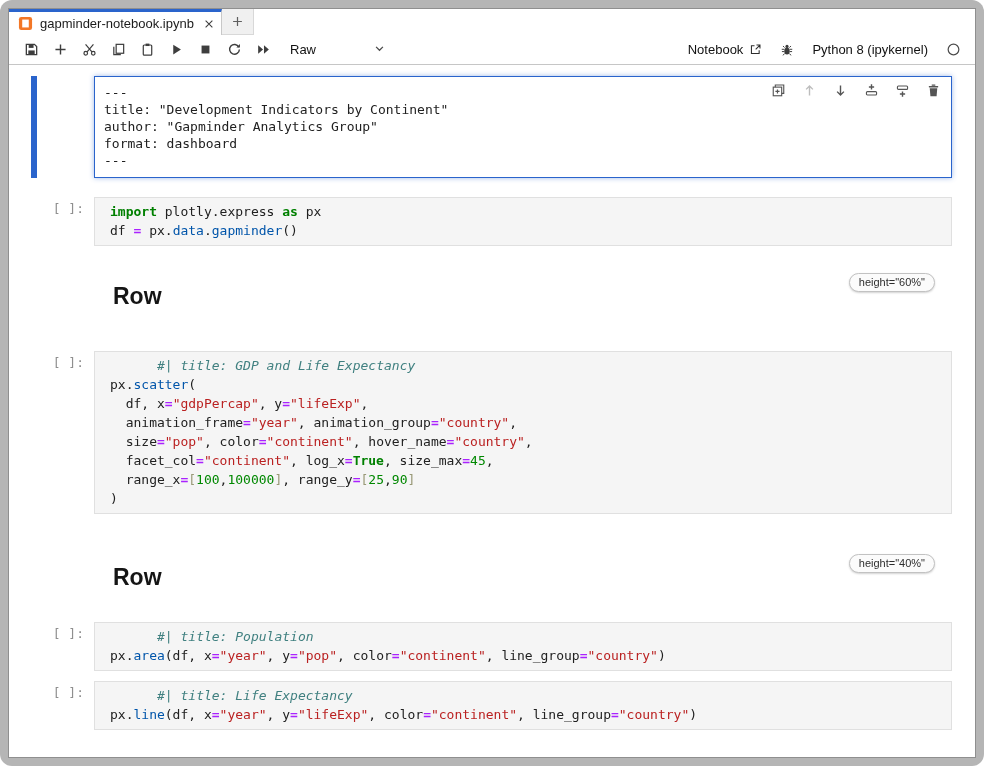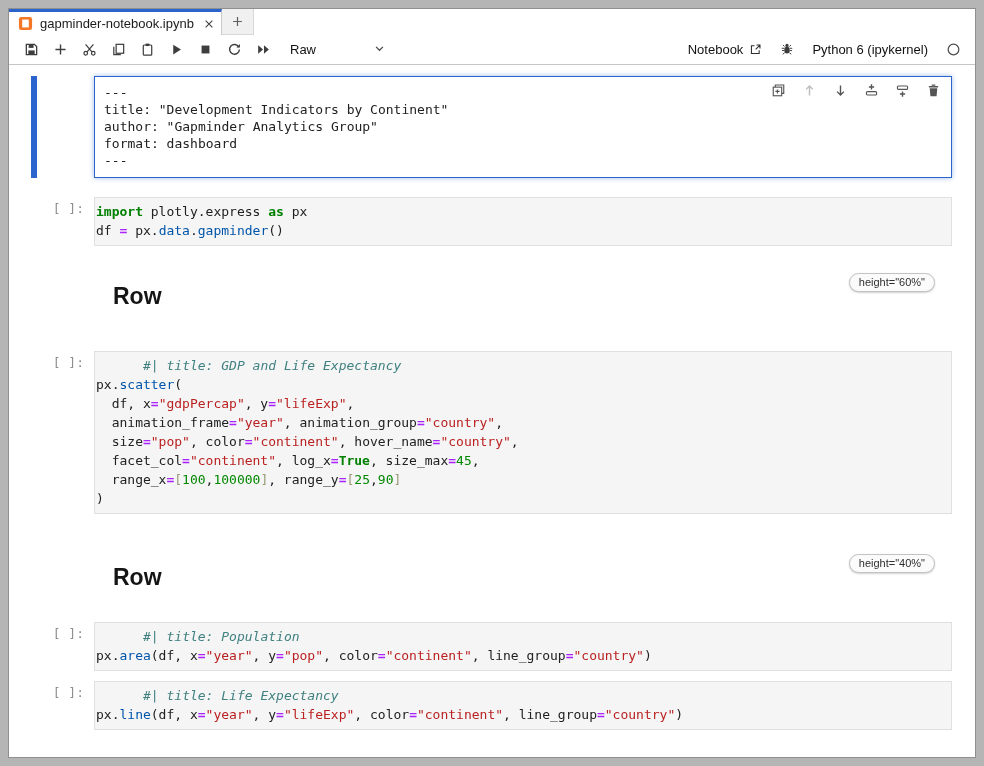--- a/index.html
+++ b/index.html
@@ -1,17 +1,17 @@
 <!DOCTYPE html>
 <html style="--brand: #2A64CC; --frame: #B5B5B5; --cell-bg: #F5F5F5; --cell-border: #E0E0E0; --tok-kw: #008000; --tok-op: #AA22FF; --tok-str: #BA2121; --tok-num: #008800; --tok-com: #408080; --tok-prop: #0055AA; --tok-brk: #999977; --tok-pl: #212121;"><head>
 <meta charset="utf-8">
 <style>
   html,body{margin:0;padding:0;width:984px;height:766px;overflow:hidden;
     font-family:"Liberation Sans",sans-serif;}
-  .frame{width:984px;height:766px;box-sizing:border-box;padding:8px;background:var(--frame,#b5b5b5);}
+  .frame{width:984px;height:766px;box-sizing:border-box;padding:8px;background:var(--frame,#b5b5b5);border-radius:12px;}
   .window{width:100%;height:100%;box-sizing:border-box;background:#fff;border:1px solid #8f8f8f;
     display:flex;flex-direction:column;overflow:hidden;}
 
   
   .tabbar{display:flex;height:26px;flex:0 0 26px;background:#fff;}
   .tab{display:flex;align-items:center;gap:7px;width:213px;box-sizing:border-box;
     padding:0 6px 0 9px;border-top:3px solid var(--brand,#2a64cc);
     border-right:1px solid #c8c8c8;font-size:13px;color:#1b1b1b;background:#fff;}
   .tab-title{flex:1;white-space:nowrap;overflow:hidden;}
   .icon{display:inline-flex;align-items:center;justify-content:center;}
@@ -25,37 +25,37 @@
   
   .toolbar{display:flex;align-items:center;height:29px;flex:0 0 29px;
     border-bottom:1px solid #c6c6c6;padding:0 14px 0 8px;background:#fff;}
   .tb-left{display:flex;align-items:center;}
   .tb-btn{width:29px;height:25px;display:flex;align-items:center;justify-content:center;
     color:#3e3e3e;background:none;border:none;padding:0;}
   .tb-btn svg{width:15px;height:15px;}
   .celltype{display:flex;align-items:flex-start;margin-left:12px;width:96px;
     justify-content:space-between;font-size:13px;color:#111;}
   .celltype svg{width:13px;height:13px;color:#4a4a4a;}
-  .tb-right{margin-left:auto;display:flex;align-items:flex-start;gap:18px;font-size:13px;color:#111;}
+  .tb-right{margin-left:auto;display:flex;align-items:center;gap:18px;font-size:13px;color:#111;}
   .nb-link{display:flex;align-items:center;gap:6px;}
   .nb-link svg{width:13px;height:13px;color:#2e2e2e;}
   .bug-ic svg{width:14px;height:14px;color:#3b3b3b;}
   .kstat svg{width:15px;height:15px;color:#4d4d4d;}
 
   
   .content{flex:1;background:#fff;padding-top:11px;overflow:hidden;}
   .cell-row{display:flex;padding-right:23px;}
   .gutter{flex:0 0 85px;position:relative;}
   .collapser{position:absolute;left:22px;top:0;bottom:0;width:6px;background:var(--brand,#2a64cc);}
   .prompt{position:absolute;right:10px;top:4px;font-family:"DejaVu Sans Mono",monospace;
     font-size:13px;color:#8f8f8f;}
   .cell-box{flex:1;box-sizing:border-box;font-family:"DejaVu Sans Mono",monospace;
     font-size:13px;white-space:pre;color:var(--tok-pl,#212121);}
   .code-box{background:var(--cell-bg,#f5f5f5);border:1px solid var(--cell-border,#e0e0e0);
-    padding:4px 1px 5px;line-height:19px;}
+    padding:4px 15px 5px;line-height:19px;}
   .raw-box{background:#fff;border:1px solid var(--brand,#2a64cc);
     box-shadow:0 0 5px 0 rgba(42,100,204,.45);padding:7px 9px 8px;line-height:17px;position:relative;}
   .cell-toolbar{position:absolute;top:6px;right:10px;display:flex;gap:16px;}
   .ct-btn{color:#555;background:none;border:none;padding:0;display:flex;}
   .ct-btn svg{width:15px;height:15px;}
   .ct-btn.disabled{color:#bdbdbd;}
 
   .md-row{display:flex;align-items:flex-start;margin:0 40px 0 92px;}
   .md-row h2{margin:12px;font-size:23px;line-height:27px;font-weight:bold;color:#151515;}
   .badge{margin-left:auto;margin-top:2px;font-size:11px;color:#2e2e2e;background:#fbfbfb;
@@ -199,21 +199,21 @@
               </svg>
             </span>
         </div>
         <span class="icon bug-ic">
             <svg viewBox="0 0 16 16">
               <ellipse cx="8" cy="9.2" rx="3.1" ry="4" fill="currentColor"></ellipse>
               <circle cx="8" cy="3.9" r="1.8" fill="currentColor"></circle>
               <path d="M4.9 7.2H2m3 2.6H2.2m3.1 2.5L3.2 14M11.1 7.2H14m-3 2.6h2.8m-3.1 2.5l2.1 1.7M5.2 5.2L3.4 3.4M10.8 5.2l1.8-1.8" stroke="currentColor" stroke-width="1.1" fill="none"></path>
             </svg>
           </span>
-        <span class="kernel">Python 6 (ipykernel)</span>
+        <span class="kernel">Python 8 (ipykernel)</span>
         <span class="icon kstat">
             <svg viewBox="0 0 16 16" fill="none">
               <circle cx="8" cy="8" r="5.7" stroke="currentColor" stroke-width="1.3"></circle>
             </svg>
           </span>
       </div>
     </div>
 
     <div class="content" id="cells">
         <div class="cell-row c-i0">

